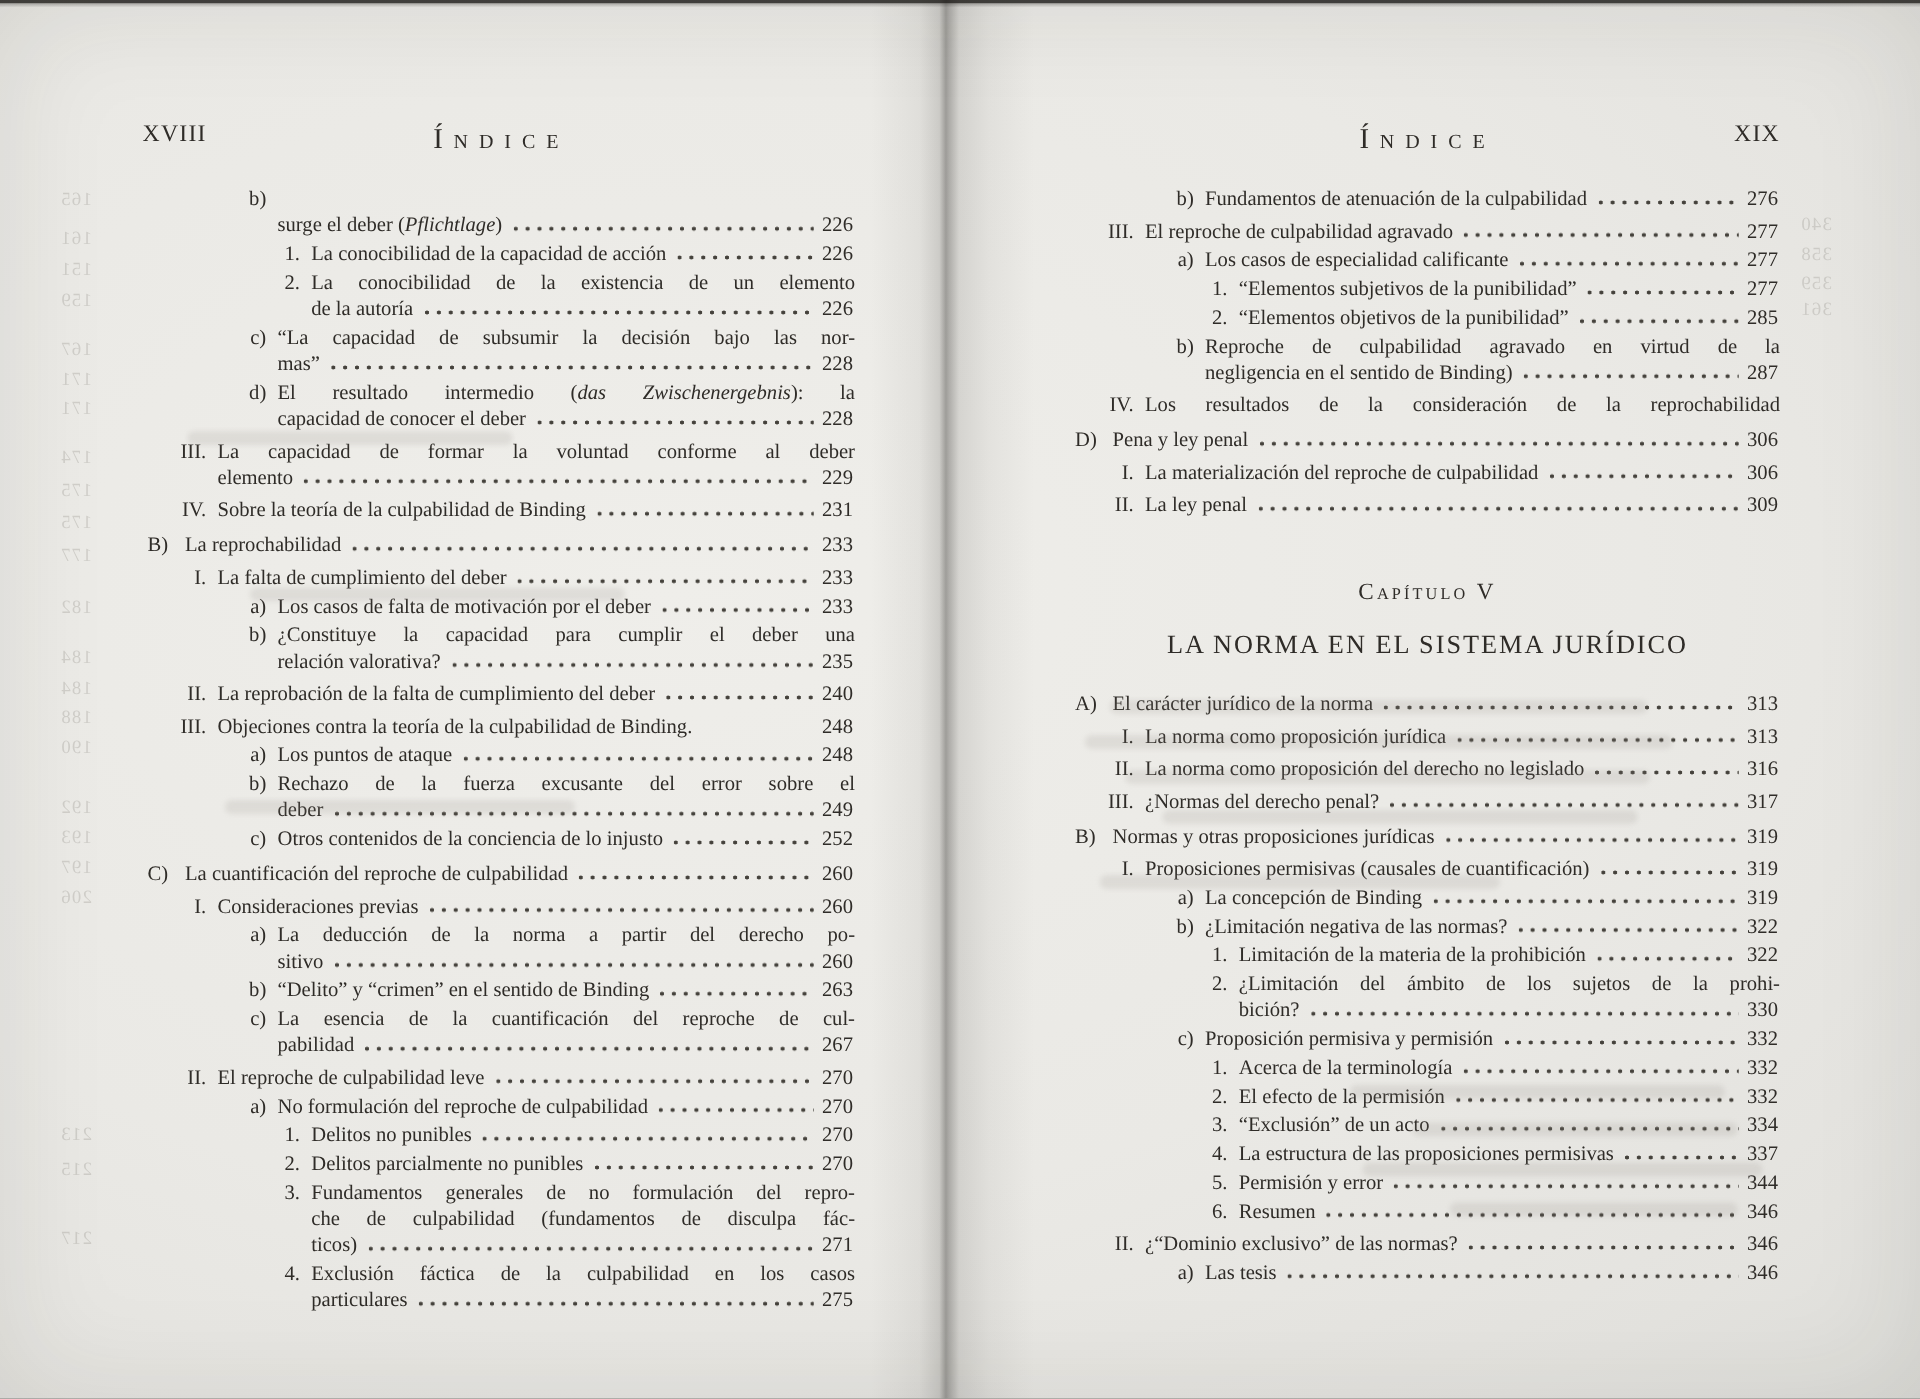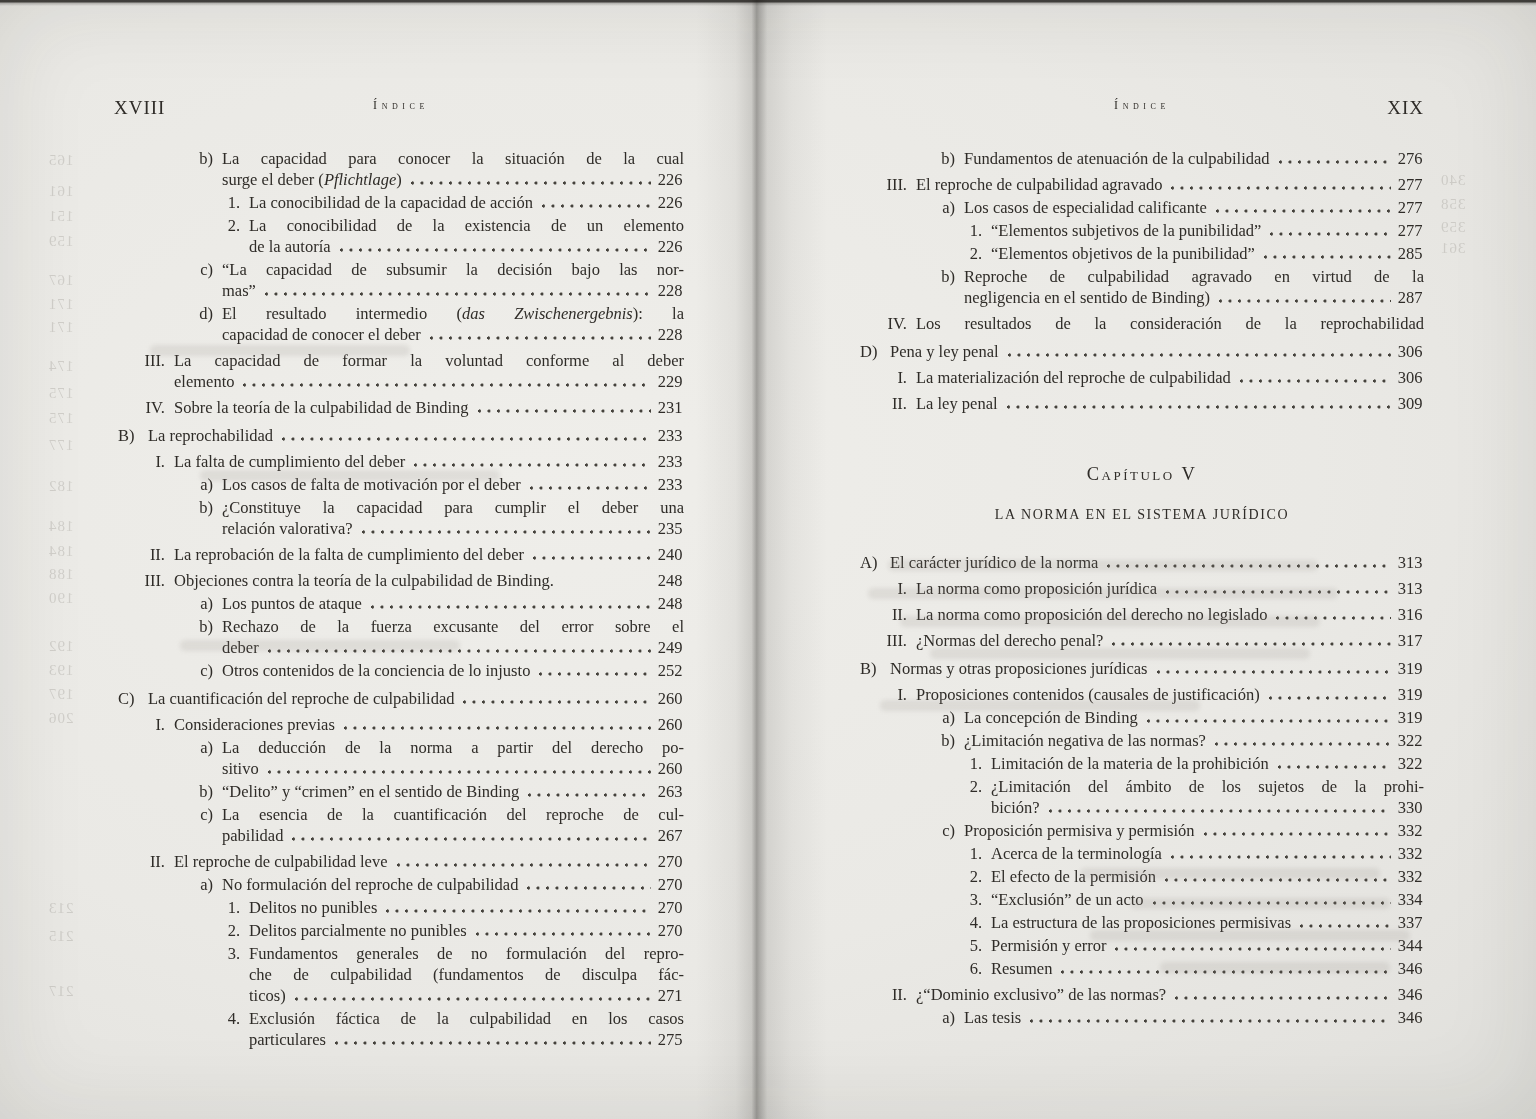--- a/index.html
+++ b/index.html
@@ -17,21 +17,21 @@
 
   .page-content { position:absolute; top:97px; }
   .page-left  { left:118px; width:566px; }
   .page-right { left:860px; width:564px; }
 
   .running-head { position:relative; height:26px; }
   .folio { position:absolute; top:0; font-size:19px; letter-spacing:1px; }
   .folio.left-folio  { left:-4px; }
   .folio.right-folio { right:0; }
   .rh-title { position:absolute; left:0; right:0; text-align:center; top:1px;
-    font-variant:small-caps; font-size:12px; letter-spacing:0.38em; }
+    font-variant:small-caps; font-size:23px; letter-spacing:0.38em; }
 
   .toc { margin-top:25px; }
   .entry { }
   .entry.e0 { margin-top:7px; }
   .entry.e1 { margin-top:5px; }
   .entry.e2 { margin-top:2px; }
   .entry.e3 { margin-top:2px; }
   .toc > .entry:first-child { margin-top:0; }
 
   .toc-line { display:flex; align-items:baseline; line-height:21px; font-size:16.5px; }
@@ -43,21 +43,21 @@
   .txt { flex:0 1 auto; }
   .txt.fill { flex:1 1 auto; text-align:justify; text-align-last:justify; }
   .dots { flex:1 1 auto; min-width:12px; align-self:baseline; height:4px; margin:0 5px 0 9px;
     background-image: radial-gradient(circle at 1.6px 2px, #45423c 1.4px, rgba(0,0,0,0) 1.8px);
     background-size:9.5px 4px; background-repeat:repeat-x; background-position:left bottom; }
   .gap-fill { flex:1 1 auto; min-width:6px; }
   .pg { flex:0 0 auto; min-width:28px; text-align:center; }
 
   .chapter-block { text-align:center; }
   .chapter-kicker { margin-top:48px; font-variant:small-caps; font-size:18.5px; letter-spacing:2.5px; line-height:24px; }
-  .chapter-title { margin-top:16px; font-size:14px; letter-spacing:1.6px; line-height:26px; }
+  .chapter-title { margin-top:16px; font-size:21px; letter-spacing:1.6px; line-height:26px; }
   .toc.second { margin-top:24px; }
 
   
   .ghost-num { position:absolute; font-size:15px; color:rgba(125,122,115,0.55); opacity:0.45;
     transform:scaleX(-1); filter:blur(0.6px); letter-spacing:1px; }
   .ghost-col-left  { position:absolute; left:40px; top:0; width:70px; height:1119px; pointer-events:none; }
   .ghost-col-right { position:absolute; left:1432px; top:0; width:70px; height:1119px; pointer-events:none; }
   .smudge { position:absolute; height:11px; border-radius:6px; background:rgba(140,137,128,0.16); filter:blur(2.2px); pointer-events:none; }
 </style>
 </head>
@@ -99,21 +99,20 @@
 
   <div class="page-content page-left">
     <div class="running-head">
       <span class="folio left-folio">XVIII</span>
       <span class="rh-title">Índice</span>
     </div>
     <div class="toc" id="left-toc">
         <div class="entry e2">
           <div class="toc-line">
             <span class="lbl l2">b)</span>
-            <span class="txt fill"><span>La capacidad para conocer la situación de la cual</span></span>
           </div>
           <div class="toc-line">
             <span class="lbl l2"></span>
             <span class="txt"><span>surge el deber (</span><i>Pflichtlage</i><span>)</span></span>
             <span class="dots"></span>
             <span class="pg">226</span>
           </div>
         </div>
         <div class="entry e3">
           <div class="toc-line">
@@ -500,21 +499,21 @@
           <div class="toc-line">
             <span class="lbl l0">B)</span>
             <span class="txt"><span>Normas y otras proposiciones jurídicas</span></span>
             <span class="dots"></span>
             <span class="pg">319</span>
           </div>
         </div>
         <div class="entry e1">
           <div class="toc-line">
             <span class="lbl l1">I.</span>
-            <span class="txt"><span>Proposiciones contenidos (causales de justificación)</span></span>
+            <span class="txt"><span>Proposiciones permisivas (causales de cuantificación)</span></span>
             <span class="dots"></span>
             <span class="pg">319</span>
           </div>
         </div>
         <div class="entry e2">
           <div class="toc-line">
             <span class="lbl l2">a)</span>
             <span class="txt"><span>La concepción de Binding</span></span>
             <span class="dots"></span>
             <span class="pg">319</span>

